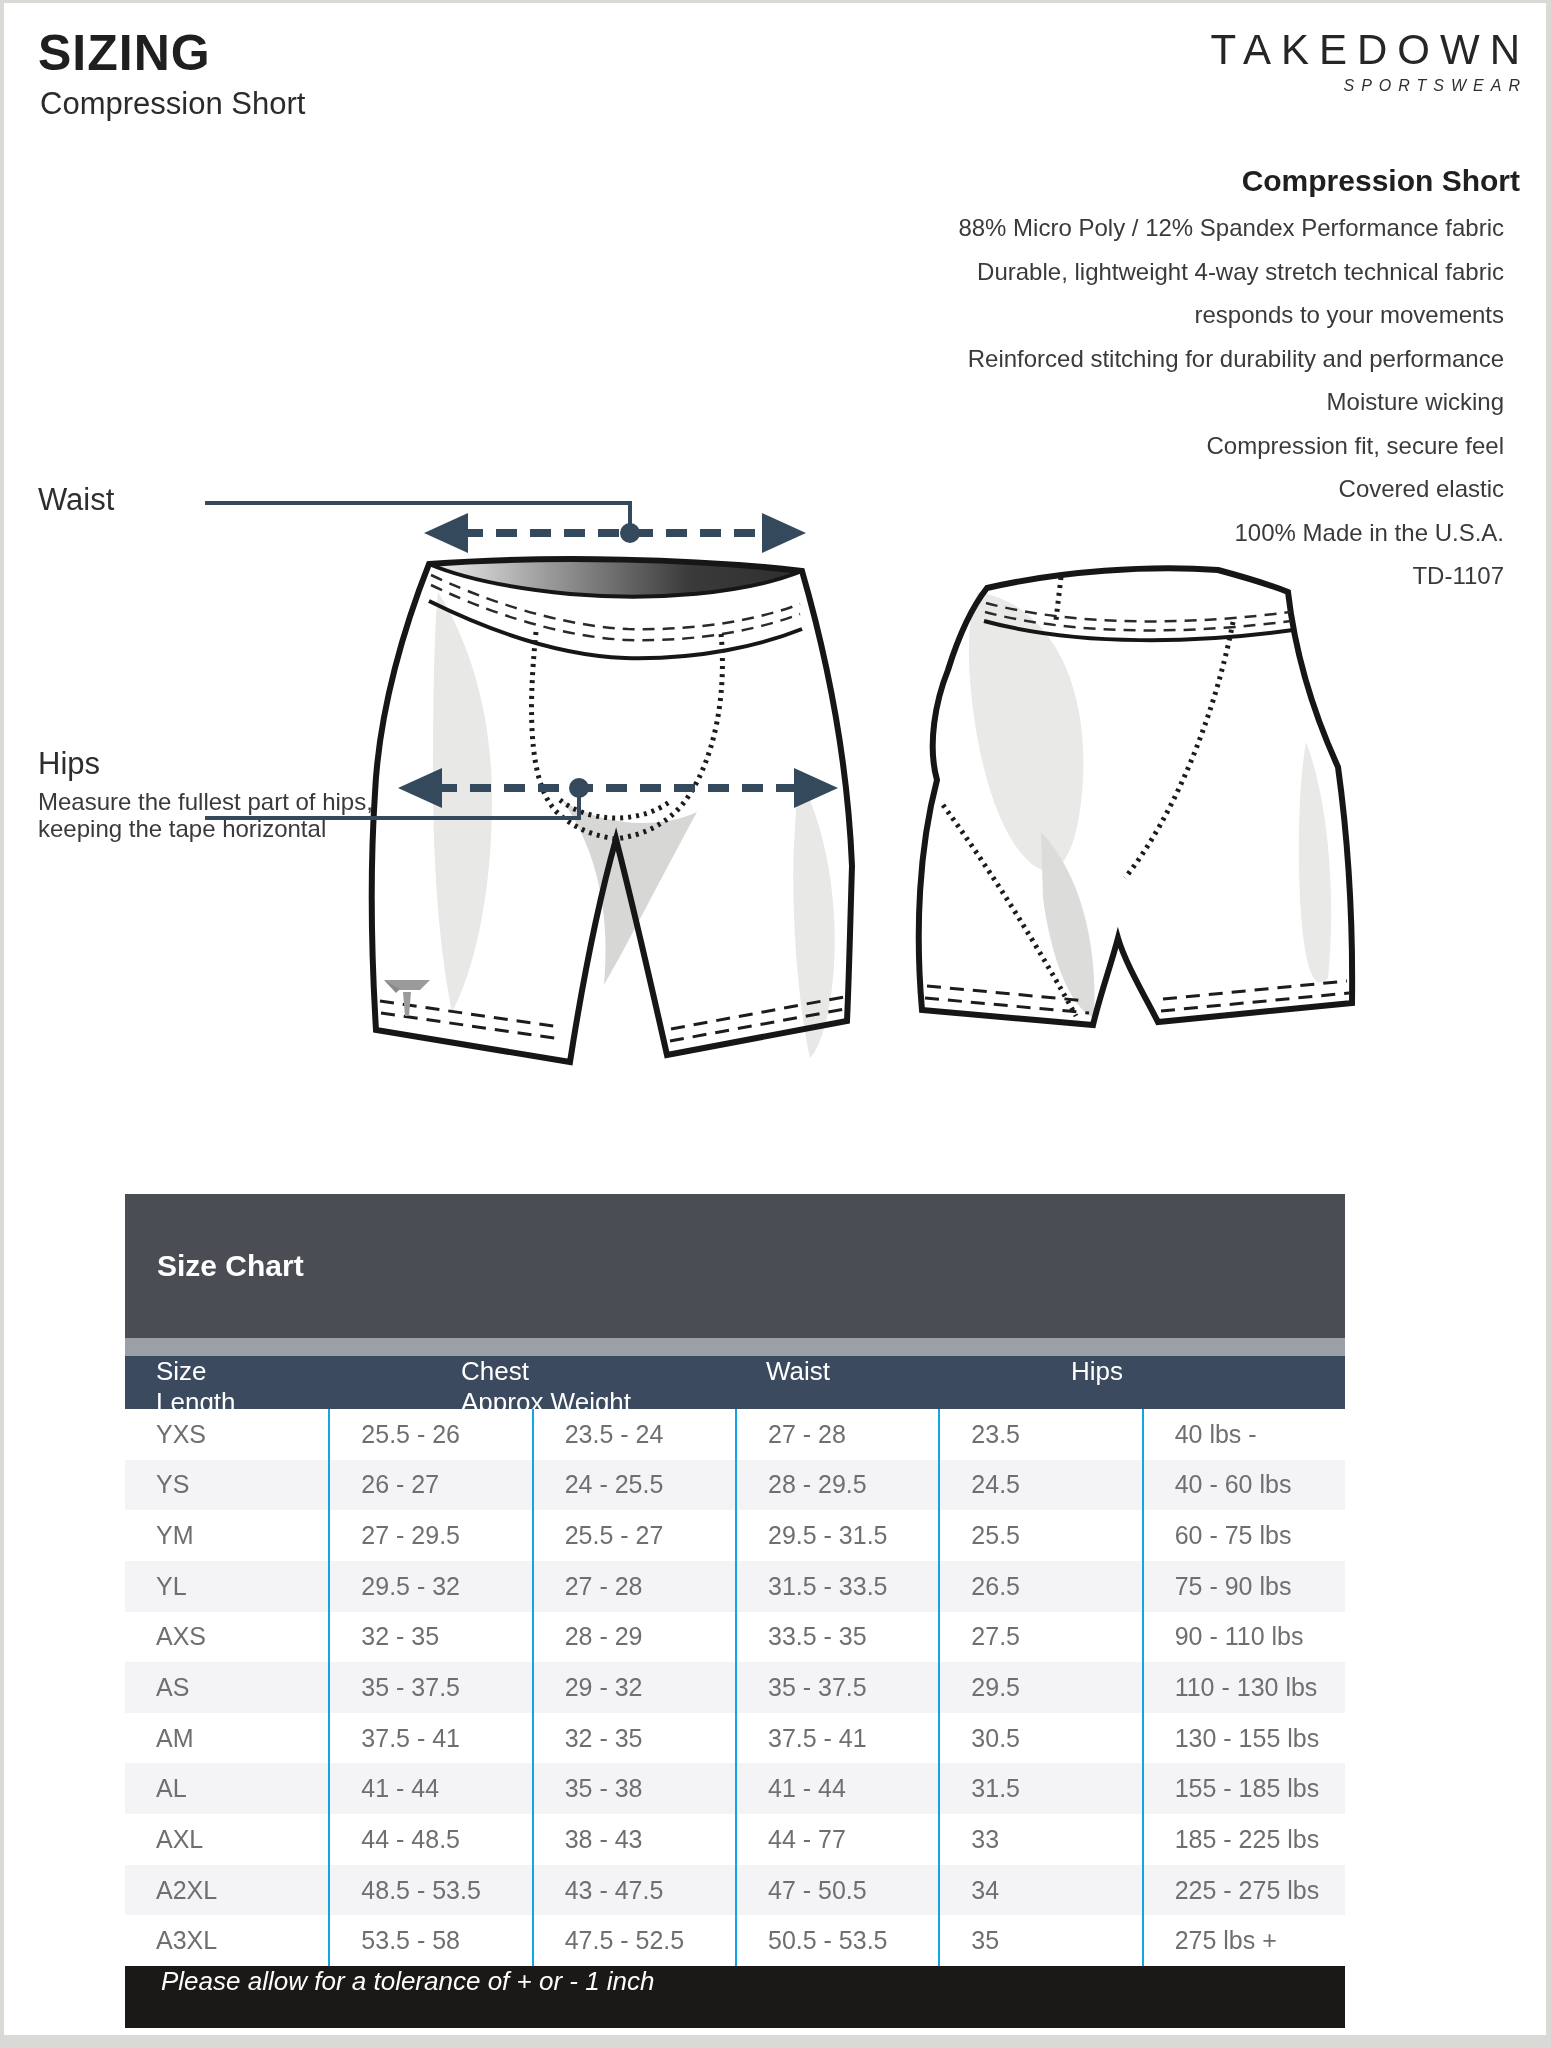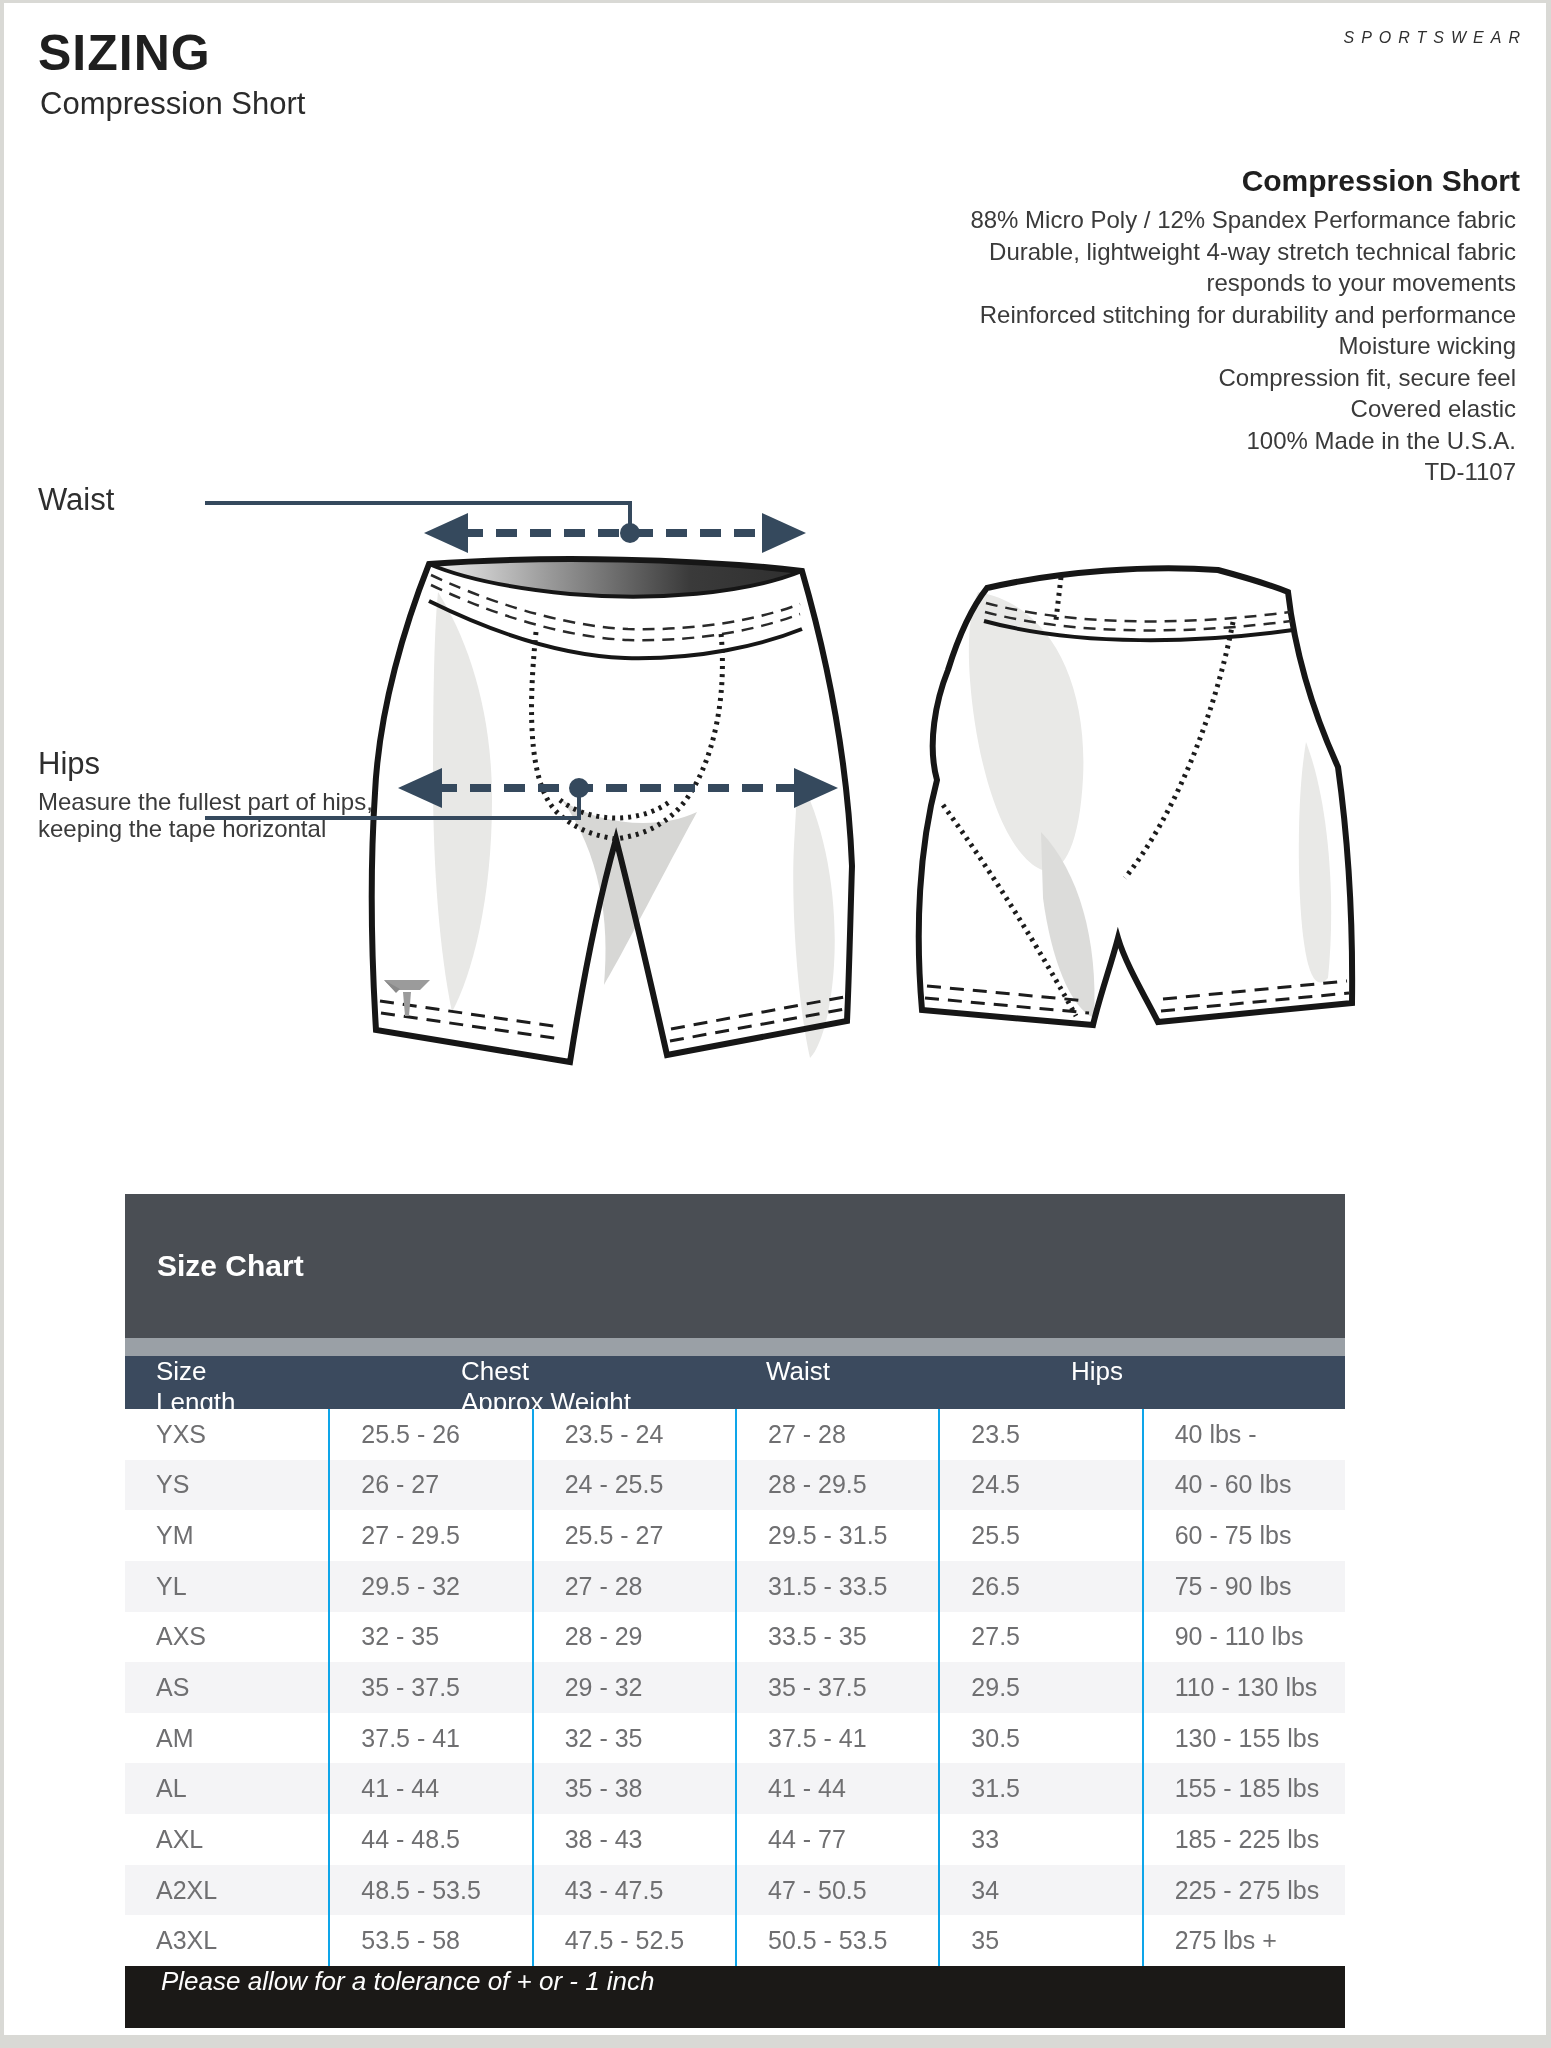--- a/index.html
+++ b/index.html
@@ -19,21 +19,21 @@
     letter-spacing:1px;color:#1f1f1f;}
   .page-subtitle{position:absolute;left:40px;top:86px;font-size:31px;color:#2b2b2b;}
 
   .brand{position:absolute;right:31px;top:26px;text-align:right;color:#262626;}
   .brand-name{font-size:42px;font-weight:400;letter-spacing:10px;margin-right:-10px;}
   .brand-tagline{font-size:16px;font-style:italic;letter-spacing:7px;margin-right:-7px;margin-top:3px;color:#2e2e2e;}
 
   
   .product{position:absolute;right:31px;top:164px;width:780px;text-align:right;}
   .product-heading{font-size:30px;font-weight:700;color:#1f1f1f;margin:0 0 8px 0;}
-  .product p{margin:4px;font-size:24px;line-height:27.5px;color:#3a3a3a;}
+  .product p{margin:16px;font-size:24px;line-height:27.5px;color:#3a3a3a;}
 
   
   .guide{position:absolute;left:38px;}
   .guide-waist{top:482px;width:280px;}
   .guide-hips{top:746px;width:360px;}
   .guide h3{margin:0;font-size:31px;font-weight:400;color:#2e2e2e;}
   .guide-waist h3{margin-bottom:8px;}
   .guide-hips h3{margin-bottom:6px;}
   .guide p{margin:0;font-size:24px;line-height:27px;color:#3a3a3a;}
 
@@ -58,20 +58,21 @@
 </style>
 </head>
 <body>
 
 <div class="canvas">
 
   <div class="page-title">SIZING</div>
   <div class="page-subtitle">Compression Short</div>
 
   <div class="brand">
+    <div class="brand-name">TAKEDOWN</div>
     <div class="brand-tagline">SPORTSWEAR</div>
   </div>
 
   <div class="product">
     <h2 class="product-heading">Compression Short</h2>
     <div id="product-details">
         <p>88% Micro Poly / 12% Spandex Performance fabric</p>
         <p>Durable, lightweight 4-way stretch technical fabric</p>
         <p>responds to your movements</p>
         <p>Reinforced stitching for durability and performance</p>

